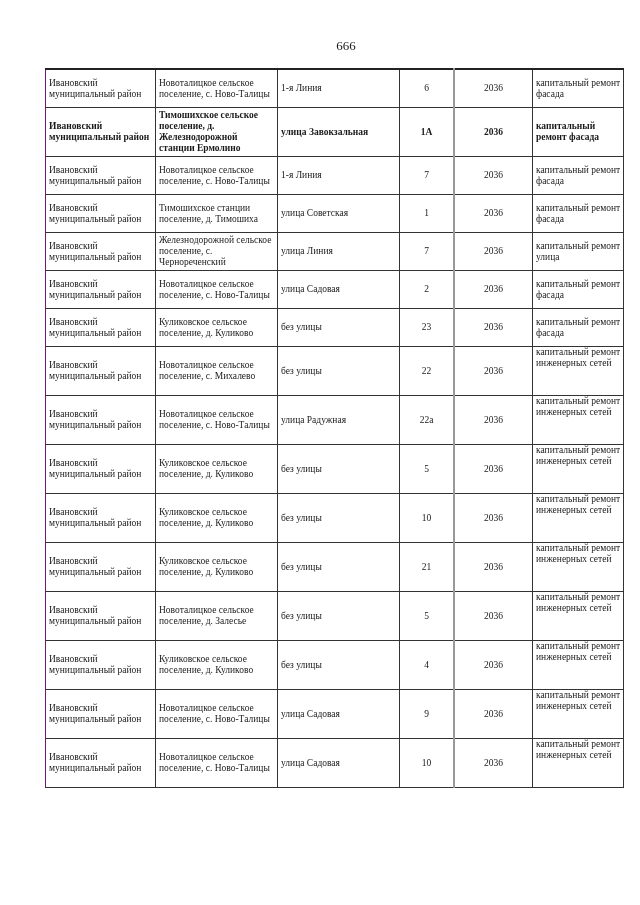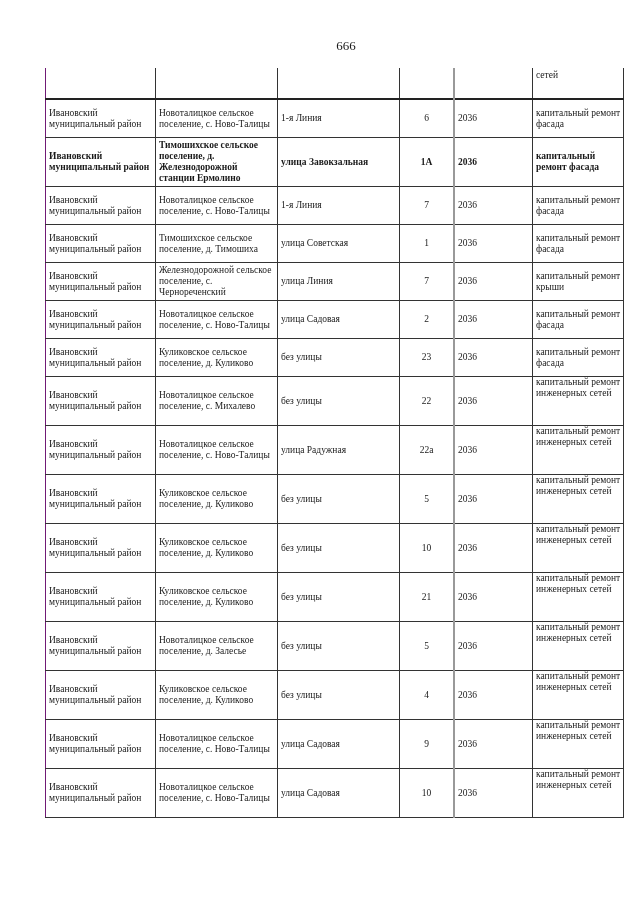--- a/index.html
+++ b/index.html
@@ -7,45 +7,37 @@
          font-family: "Liberation Serif", "DejaVu Serif", serif; color: #1a1a1a; }
   .page-number { position: absolute; top: 38px; left: 0; width: 640px; text-align: center;
                  font-size: 13px; padding-left: 26px; }
   table { position: absolute; left: 45px; top: 68px; border-collapse: collapse;
           table-layout: fixed; font-size: 9.5px; line-height: 11px; }
   td { border: 1px solid #333; padding: 1px 3px; vertical-align: middle; overflow: hidden; }
   td.c0 { width: 103px; border-left: 1px solid #701a75; }
   td.c1 { width: 115px; }
   td.c2 { width: 115px; }
   td.c3 { width: 47px; text-align: center; border-right: 2px solid #999; }
-  td.c4 { width: 71px; text-align: left; }
+  td.c4 { width: 71px; text-align: center; }
   td.c5 { width: 85px; padding-right: 2px; }
   tr.cont td { border-top: none; height: 27px; vertical-align: top; }
   tr.cont td.c5 { vertical-align: top; padding-top: 2px; }
   tr.h3 td { height: 35px; }
   tr.h5 td { height: 46px; font-weight: bold; }
   tr.h4 td { height: 46px; }
   tr.r-sep td { border-top: 2px solid #222; }
   tr.h4 td.c5 { vertical-align: top; padding-top: 0; }
 </style>
 </head>
 <body>
 
 <div class="page-number">666</div>
 
 <table>
   <tbody id="tbody">
-    <tr class="cont">
-      <td class="c0"></td>
-      <td class="c1"></td>
-      <td class="c2"></td>
-      <td class="c3"></td>
-      <td class="c4"></td>
-      <td class="c5">сетей</td>
-    </tr>
   <tr class="h3 r-sep">
         <td class="c0">Ивановский муниципальный район</td>
         <td class="c1">Новоталицкое сельское поселение, с. Ново-Талицы</td>
         <td class="c2">1-я Линия</td>
         <td class="c3">6</td>
         <td class="c4">2036</td>
         <td class="c5">капитальный ремонт фасада</td>
       </tr>
       <tr class="h5">
         <td class="c0">Ивановский муниципальный район</td>
@@ -58,33 +50,33 @@
       <tr class="h3">
         <td class="c0">Ивановский муниципальный район</td>
         <td class="c1">Новоталицкое сельское поселение, с. Ново-Талицы</td>
         <td class="c2">1-я Линия</td>
         <td class="c3">7</td>
         <td class="c4">2036</td>
         <td class="c5">капитальный ремонт фасада</td>
       </tr>
       <tr class="h3">
         <td class="c0">Ивановский муниципальный район</td>
-        <td class="c1">Тимошихское сельское поселение, д. Тимошиха</td>
+        <td class="c1">Тимошихское станции поселение, д. Тимошиха</td>
         <td class="c2">улица Советская</td>
         <td class="c3">1</td>
         <td class="c4">2036</td>
         <td class="c5">капитальный ремонт фасада</td>
       </tr>
       <tr class="h3">
         <td class="c0">Ивановский муниципальный район</td>
         <td class="c1">Железнодорожной сельское поселение, с. Чернореченский</td>
         <td class="c2">улица Линия</td>
         <td class="c3">7</td>
         <td class="c4">2036</td>
-        <td class="c5">капитальный ремонт крыши</td>
+        <td class="c5">капитальный ремонт улица</td>
       </tr>
       <tr class="h3">
         <td class="c0">Ивановский муниципальный район</td>
         <td class="c1">Новоталицкое сельское поселение, с. Ново-Талицы</td>
         <td class="c2">улица Садовая</td>
         <td class="c3">2</td>
         <td class="c4">2036</td>
         <td class="c5">капитальный ремонт фасада</td>
       </tr>
       <tr class="h3">

